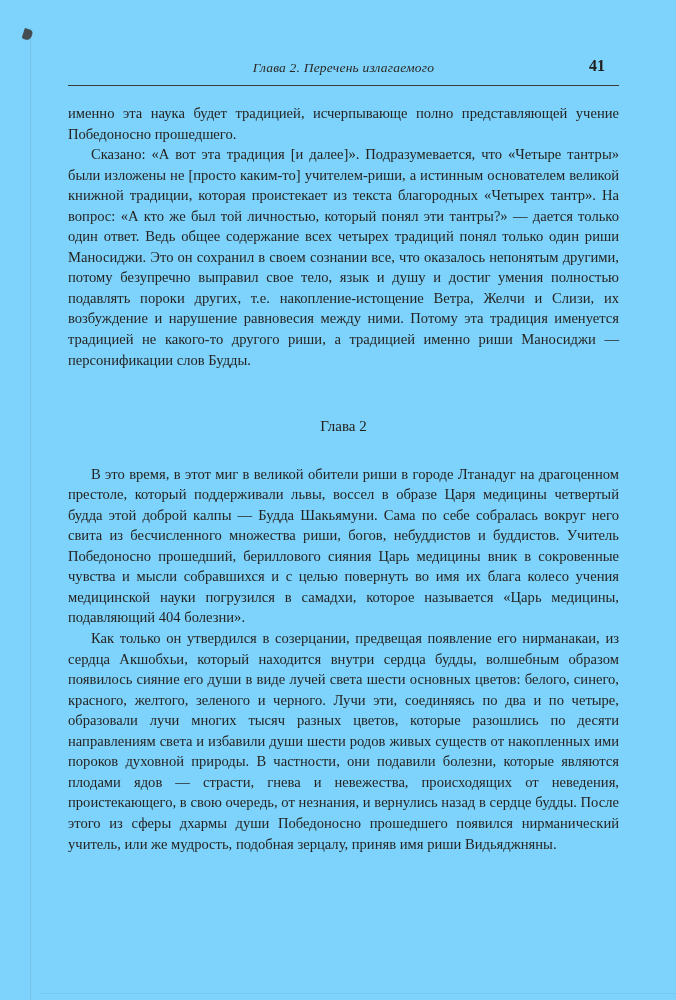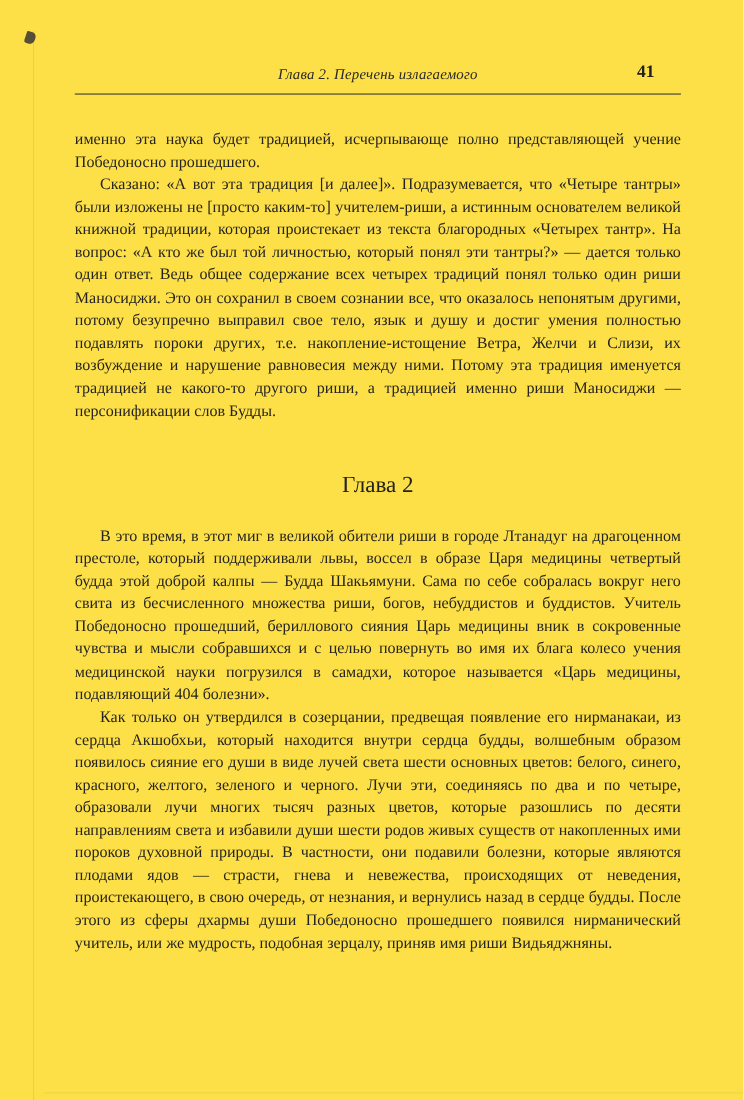--- a/index.html
+++ b/index.html
@@ -4,21 +4,21 @@
 <style>
   html, body {
     margin: 0;
     padding: 0;
     background: #ffffff;
   }
   .scan {
     position: relative;
     width: 676px;
     height: 1000px;
-    background: #fde047;
+    background: #7dd3fc;
     overflow: hidden;
     font-family: "Liberation Serif", "DejaVu Serif", serif;
     color: #262422;
   }
   
   .edge-left {
     position: absolute;
     left: 30px;
     top: 28px;
     bottom: 0;
@@ -58,35 +58,35 @@
   }
   .running-title {
     text-align: center;
     font-style: italic;
     font-size: 13.5px;
     color: #2b2926;
     letter-spacing: 0.2px;
   }
   .page-number {
     position: absolute;
-    right: 24px;
+    right: 14px;
     top: -3px;
     font-weight: bold;
     font-size: 16px;
     font-style: normal;
     color: #22201e;
   }
   .header-rule {
     border: none;
     border-top: 1px solid #3c3a37;
     margin: 5px 0 0 0;
   }
 
   main.body-text {
-    margin-top: 31px;
+    margin-top: 17px;
     font-size: 14.6px;
     line-height: 20.55px;
     text-align: justify;
     hyphens: auto;
     -webkit-hyphens: auto;
   }
   main.body-text p {
     margin: 0;
     text-indent: 23px;
   }
@@ -94,21 +94,21 @@
     text-indent: 0;
   }
 
   .chapter-heading {
     margin-top: 46px;
     margin-bottom: 27px;
     text-align: center;
     text-indent: 0;
   }
   .chapter-label {
-    font-size: 21px;
+    font-size: 15px;
     color: #24221f;
   }
   .chapter-title {
     margin-top: 12px;
     font-weight: bold;
     font-size: 16.5px;
     letter-spacing: 0.3px;
     color: #1f1d1b;
   }
 </style>

